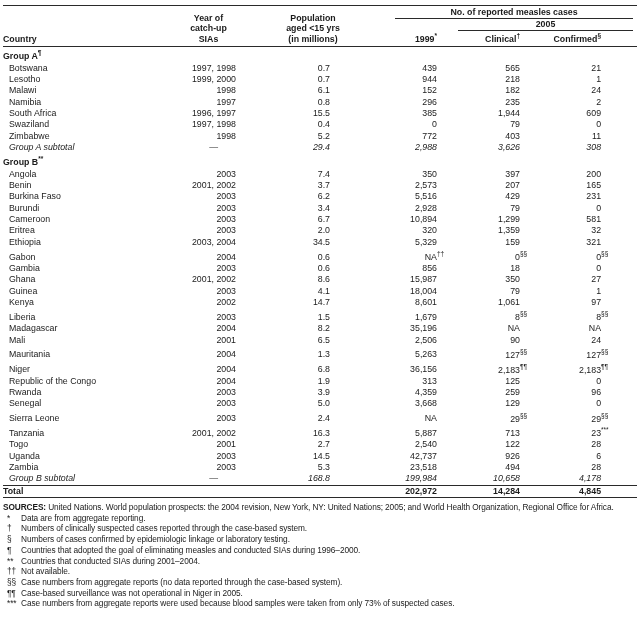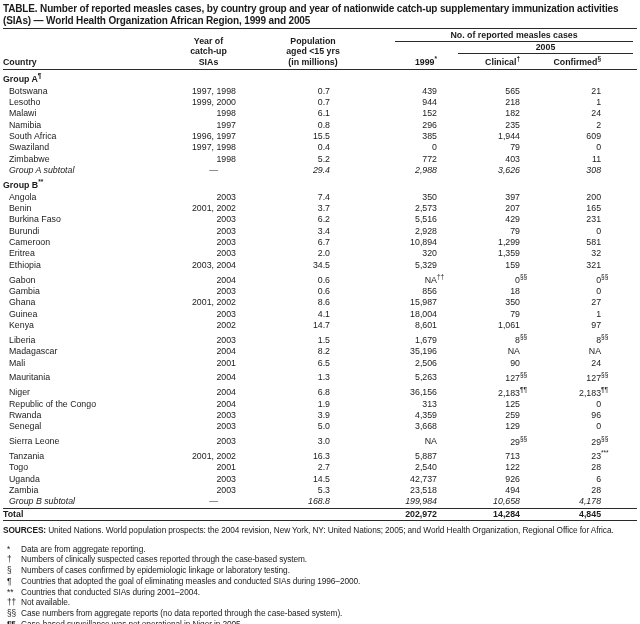--- a/index.html
+++ b/index.html
@@ -35,31 +35,30 @@
   .row-group td{font-weight:bold;text-align:left;}
   .row-country td:first-child{padding-left:6px;}
   .row-subtotal td{font-style:italic;margin-left:29px;}
   .row-subtotal td:first-child{padding-left:6px;}
   .row-subtotal td:nth-child(2){padding-right:20px;}
   .row-total td{font-weight:bold;border-top:1.1px solid #2a2a2a;
                 border-bottom:1.1px solid #2a2a2a;margin-top:42px;}
   sup{font-size:6.5px;letter-spacing:0;}
   sup.hang{display:inline-block;width:0;white-space:nowrap;vertical-align:3.5px;}
   .foot{margin-top:4px;font-size:8.3px;line-height:10.7px;letter-spacing:-0.1px;}
-  .src{margin:0 0 8px 0;}
+  .src{margin:0 0 0 0;}
   .src b{font-weight:bold;}
   .fn{display:flex;}
   .fn .sym{flex:0 0 14px;padding-left:4px;}
   .fn .txt{flex:1;}
 </style>
 </head>
 <body>
 
 <div class="page">
-  <div class="title">TABLE. Number of reported measles cases, by country group and year of nationwide catch-up supplementary immunization activities (SIAs) — World Health Organization African Region, 1999 and 2005</div>
 
   <table>
     <colgroup>
       <col class="c1">
         <col class="c2">
         <col class="c3">
         <col class="c4">
         <col class="c5">
         <col class="c6">
     </colgroup>
@@ -311,21 +310,21 @@
           <td>Senegal</td>
           <td>2003</td>
           <td>5.0</td>
           <td>3,668</td>
           <td>129</td>
           <td>0</td>
         </tr>
         <tr class="row-country">
           <td>Sierra Leone</td>
           <td>2003</td>
-          <td>3.0</td>
+          <td>2.4</td>
           <td>NA</td>
           <td>29<sup class="hang">§§</sup></td>
           <td>29<sup class="hang">§§</sup></td>
         </tr>
         <tr class="row-country">
           <td>Tanzania</td>
           <td>2001, 2002</td>
           <td>16.3</td>
           <td>5,887</td>
           <td>713</td>

